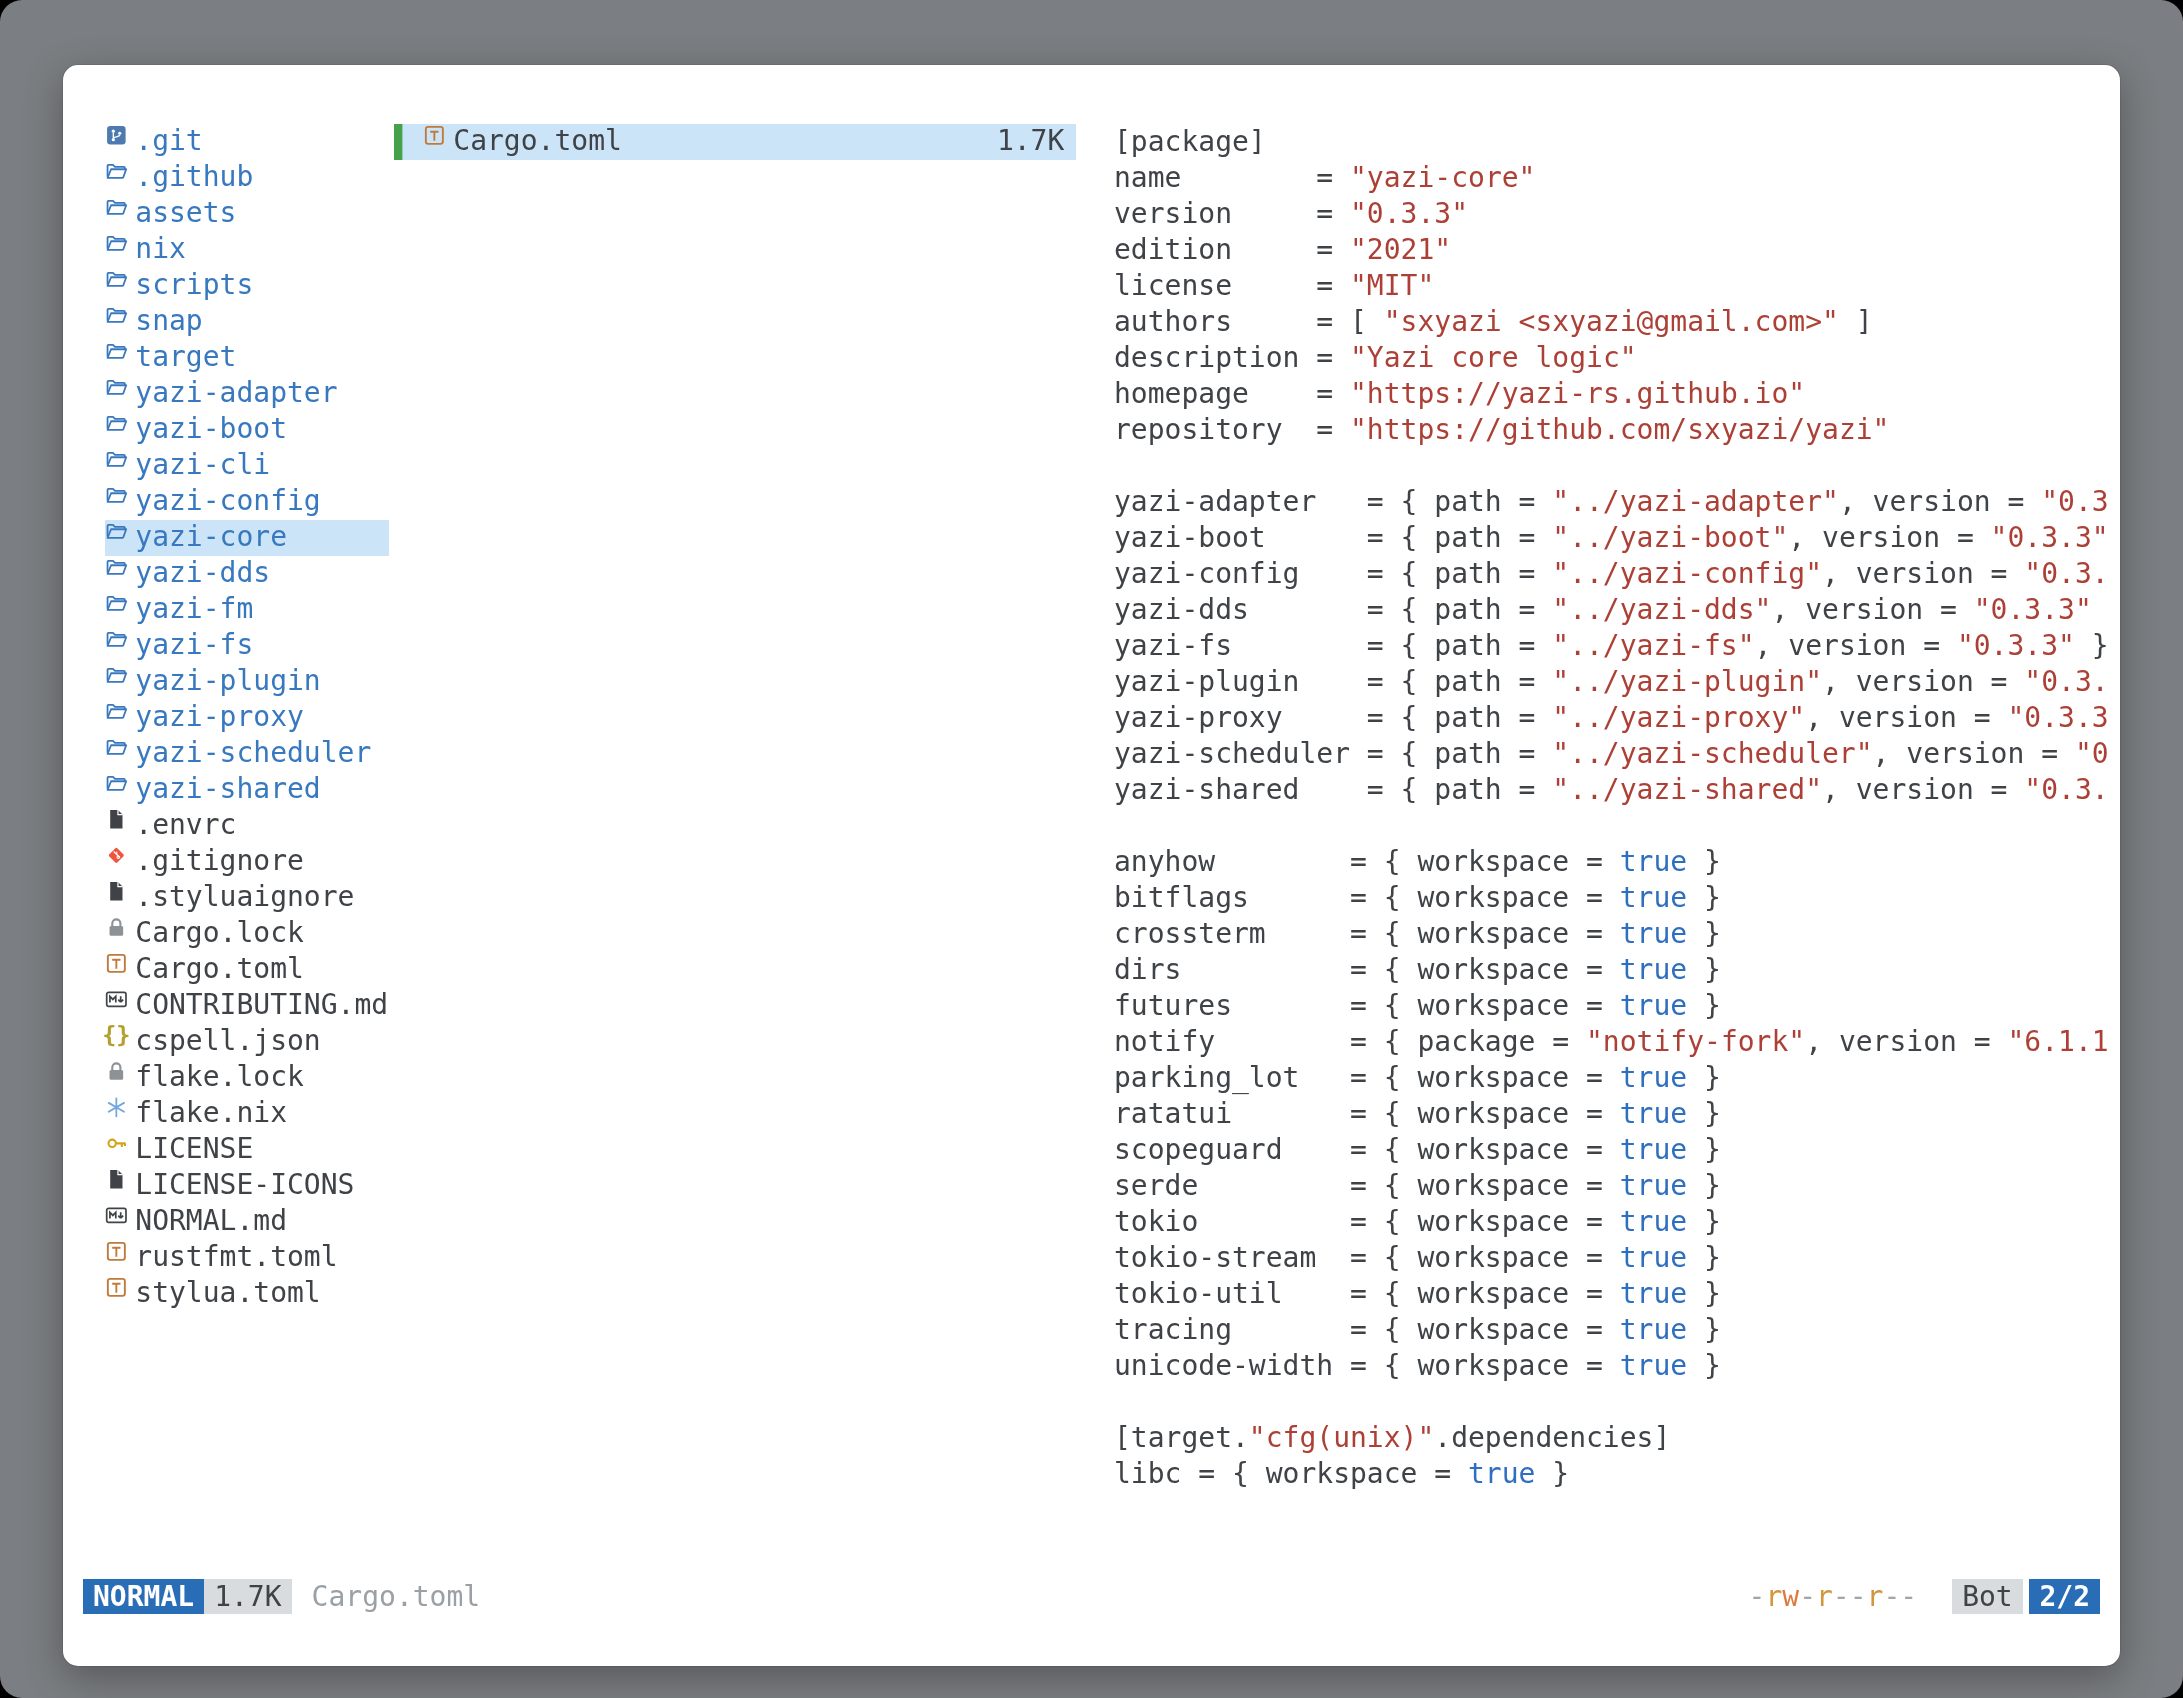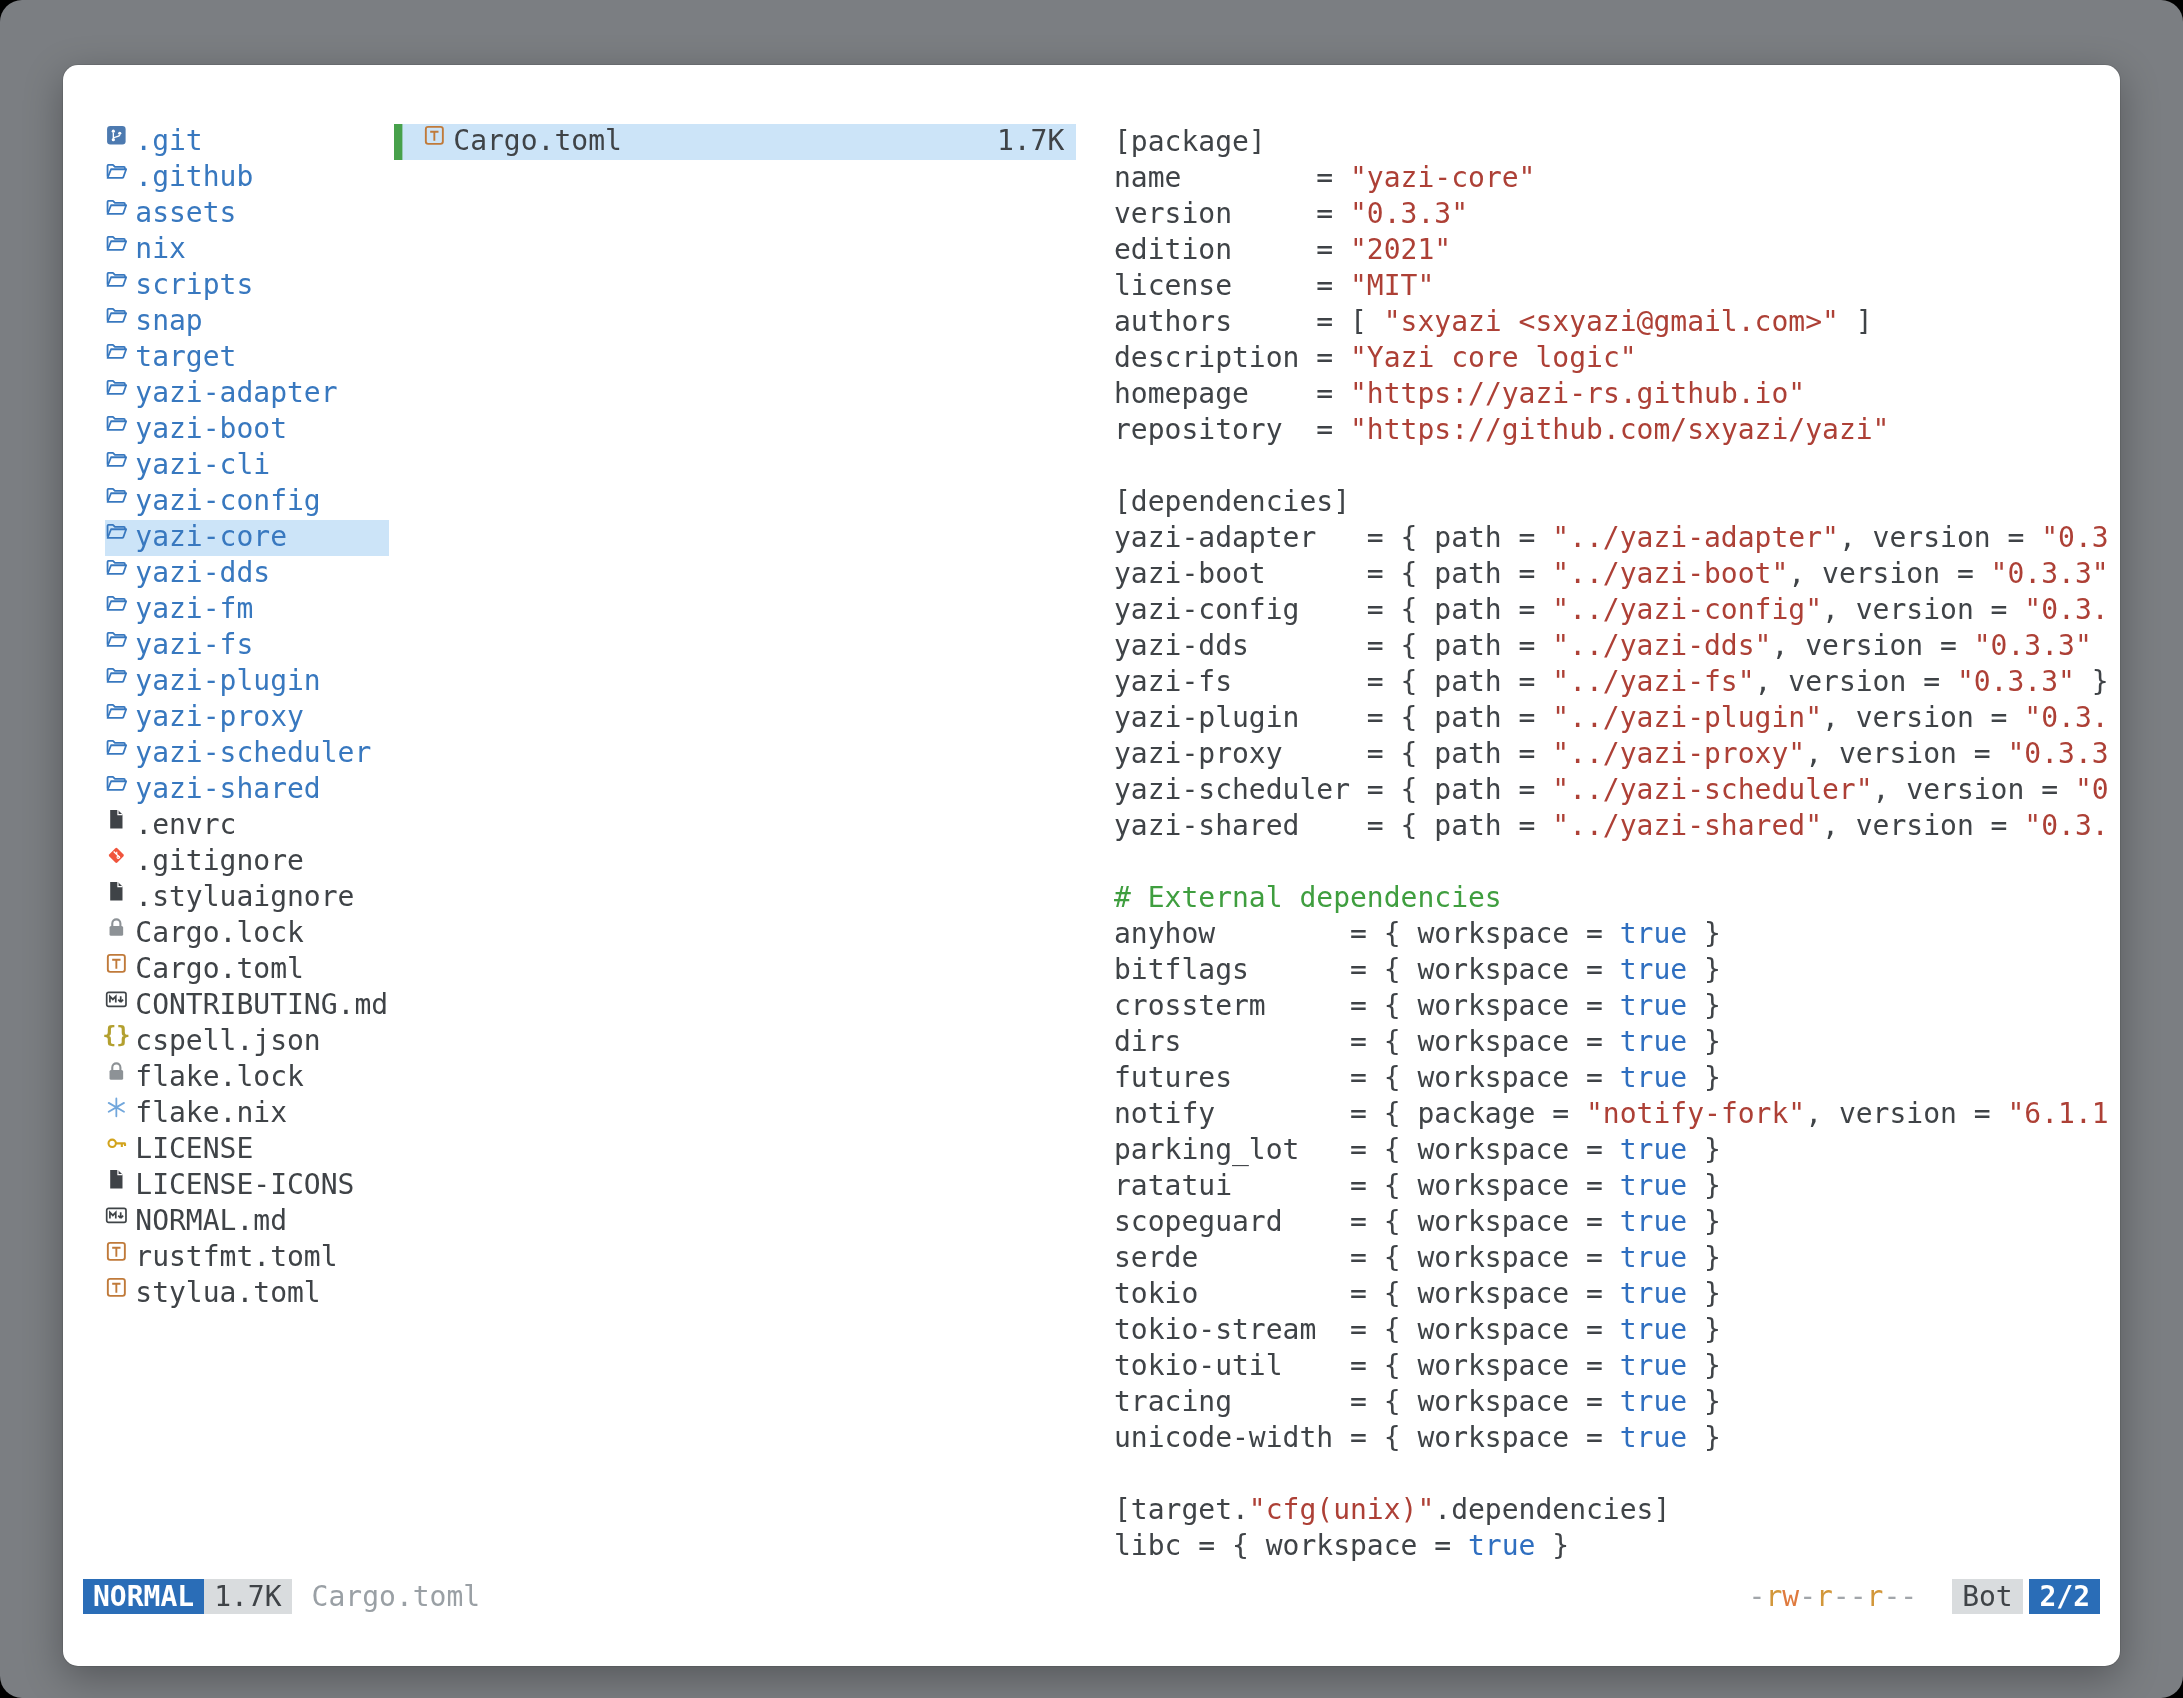--- a/index.html
+++ b/index.html
@@ -259,32 +259,30 @@
         <div class="codeline"><span class="tok-p">[package]</span></div>
         <div class="codeline"><span class="tok-p">name        = </span><span class="tok-s">"yazi-core"</span></div>
         <div class="codeline"><span class="tok-p">version     = </span><span class="tok-s">"0.3.3"</span></div>
         <div class="codeline"><span class="tok-p">edition     = </span><span class="tok-s">"2021"</span></div>
         <div class="codeline"><span class="tok-p">license     = </span><span class="tok-s">"MIT"</span></div>
         <div class="codeline"><span class="tok-p">authors     = [ </span><span class="tok-s">"sxyazi &lt;sxyazi@gmail.com&gt;"</span><span class="tok-p"> ]</span></div>
         <div class="codeline"><span class="tok-p">description = </span><span class="tok-s">"Yazi core logic"</span></div>
         <div class="codeline"><span class="tok-p">homepage    = </span><span class="tok-s">"https://yazi-rs.github.io"</span></div>
         <div class="codeline"><span class="tok-p">repository  = </span><span class="tok-s">"https://github.com/sxyazi/yazi"</span></div>
         <div class="codeline"></div>
-        <div class="codeline"><span class="tok-p">[dependencies]</span></div>
         <div class="codeline"><span class="tok-p">yazi-adapter   = { path = </span><span class="tok-s">"../yazi-adapter"</span><span class="tok-p">, version = </span><span class="tok-s">"0.3</span></div>
         <div class="codeline"><span class="tok-p">yazi-boot      = { path = </span><span class="tok-s">"../yazi-boot"</span><span class="tok-p">, version = </span><span class="tok-s">"0.3.3"</span></div>
         <div class="codeline"><span class="tok-p">yazi-config    = { path = </span><span class="tok-s">"../yazi-config"</span><span class="tok-p">, version = </span><span class="tok-s">"0.3.</span></div>
         <div class="codeline"><span class="tok-p">yazi-dds       = { path = </span><span class="tok-s">"../yazi-dds"</span><span class="tok-p">, version = </span><span class="tok-s">"0.3.3"</span></div>
         <div class="codeline"><span class="tok-p">yazi-fs        = { path = </span><span class="tok-s">"../yazi-fs"</span><span class="tok-p">, version = </span><span class="tok-s">"0.3.3"</span><span class="tok-p"> }</span></div>
         <div class="codeline"><span class="tok-p">yazi-plugin    = { path = </span><span class="tok-s">"../yazi-plugin"</span><span class="tok-p">, version = </span><span class="tok-s">"0.3.</span></div>
         <div class="codeline"><span class="tok-p">yazi-proxy     = { path = </span><span class="tok-s">"../yazi-proxy"</span><span class="tok-p">, version = </span><span class="tok-s">"0.3.3</span></div>
         <div class="codeline"><span class="tok-p">yazi-scheduler = { path = </span><span class="tok-s">"../yazi-scheduler"</span><span class="tok-p">, version = </span><span class="tok-s">"0</span></div>
         <div class="codeline"><span class="tok-p">yazi-shared    = { path = </span><span class="tok-s">"../yazi-shared"</span><span class="tok-p">, version = </span><span class="tok-s">"0.3.</span></div>
         <div class="codeline"></div>
-        <div class="codeline"><span class="tok-c"># External dependencies</span></div>
         <div class="codeline"><span class="tok-p">anyhow        = { workspace = </span><span class="tok-b">true</span><span class="tok-p"> }</span></div>
         <div class="codeline"><span class="tok-p">bitflags      = { workspace = </span><span class="tok-b">true</span><span class="tok-p"> }</span></div>
         <div class="codeline"><span class="tok-p">crossterm     = { workspace = </span><span class="tok-b">true</span><span class="tok-p"> }</span></div>
         <div class="codeline"><span class="tok-p">dirs          = { workspace = </span><span class="tok-b">true</span><span class="tok-p"> }</span></div>
         <div class="codeline"><span class="tok-p">futures       = { workspace = </span><span class="tok-b">true</span><span class="tok-p"> }</span></div>
         <div class="codeline"><span class="tok-p">notify        = { package = </span><span class="tok-s">"notify-fork"</span><span class="tok-p">, version = </span><span class="tok-s">"6.1.1</span></div>
         <div class="codeline"><span class="tok-p">parking_lot   = { workspace = </span><span class="tok-b">true</span><span class="tok-p"> }</span></div>
         <div class="codeline"><span class="tok-p">ratatui       = { workspace = </span><span class="tok-b">true</span><span class="tok-p"> }</span></div>
         <div class="codeline"><span class="tok-p">scopeguard    = { workspace = </span><span class="tok-b">true</span><span class="tok-p"> }</span></div>
         <div class="codeline"><span class="tok-p">serde         = { workspace = </span><span class="tok-b">true</span><span class="tok-p"> }</span></div>

